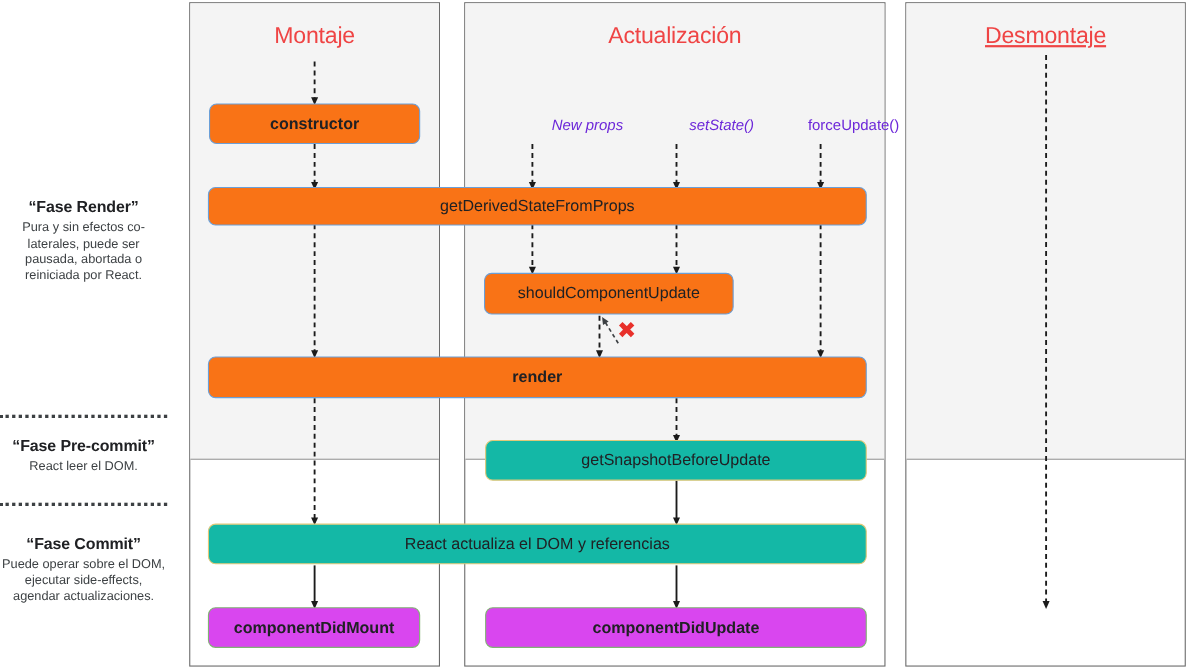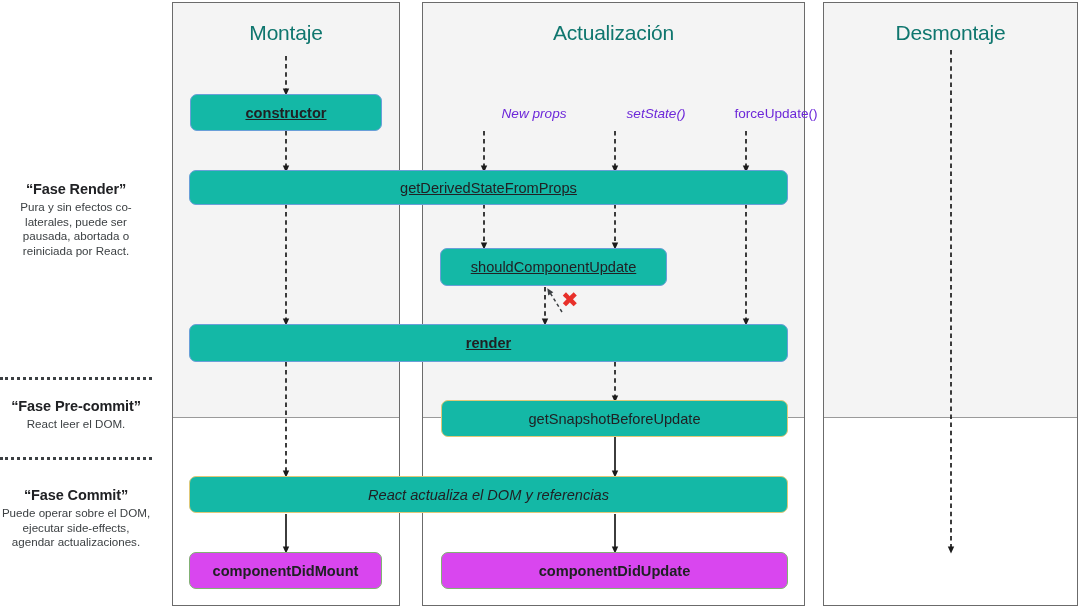--- a/index.html
+++ b/index.html
@@ -34,38 +34,38 @@
   }
   .panel .shade{
     position:absolute;left:0;right:0;top:0;
     background:#f4f4f4;
     border-bottom:1.2px solid #9a9a9a;
     box-sizing:border-box;
   }
   .col-title{
     position:absolute;left:0;right:0;
     text-align:center;
-    font-size:21px;color:#0f766e;
+    font-size:21px;color:#ef4444;
     letter-spacing:-0.2px;
   }
 
   
   .node{
     position:absolute;box-sizing:border-box;
     border-radius:7px;
     display:flex;align-items:center;justify-content:center;
     font-size:14.6px;
     text-align:center;
     white-space:nowrap;
   }
-  .node.blue{background:#14b8a6;border:1.4px solid #6a9fd8;color:#202124;text-decoration:underline;}
+  .node.blue{background:#f97316;border:1.4px solid #6a9fd8;color:#202124;}
   .node.yellow{background:#14b8a6;border:1.4px solid #e0c878;color:#202124;}
   .node.green{background:#d946ef;border:1.4px solid #81b274;color:#202124;}
   .node.bold{font-weight:700;}
-  .node.italic{font-style:italic;}
+  .node.italic{}
 
   
   .trigger{
     position:absolute;text-align:center;font-size:13.6px;color:#6d28d9;
     white-space:nowrap;transform:translateX(-50%);margin-left:40px;
   }
   .trigger.italic{font-style:italic;}
 
   
   .conn{position:absolute;}
@@ -106,21 +106,21 @@
     <div class="col-title" style="top:18px;">Montaje</div>
   </div>
 
   <div class="panel" style="left:422px;top:2px;width:383px;height:604px;">
     <div class="shade" style="height:415px;"></div>
     <div class="col-title" style="top:18px;">Actualización</div>
   </div>
 
   <div class="panel" style="left:823px;top:2px;width:255px;height:604px;">
     <div class="shade" style="height:415px;"></div>
-    <div class="col-title" style="top:18px;">Desmontaje</div>
+    <div class="col-title" style="top:18px;text-decoration:underline;">Desmontaje</div>
   </div>
 
   <div class="conn" style="left:0;top:0;width:1080px;height:608px;">
     <svg width="1080" height="608">
       <defs>
         <marker id="ah" markerWidth="9" markerHeight="9" refX="4.2" refY="4" orient="auto" markerUnits="userSpaceOnUse">
           <path d="M0.6,0.8 L7.8,4 L0.6,7.2 z" fill="#1b1b1b"></path>
         </marker>
         <marker id="ahs" markerWidth="8" markerHeight="8" refX="3.8" refY="3.6" orient="auto" markerUnits="userSpaceOnUse">
           <path d="M0.5,0.6 L7,3.6 L0.5,6.6 z" fill="#3c4043"></path>

